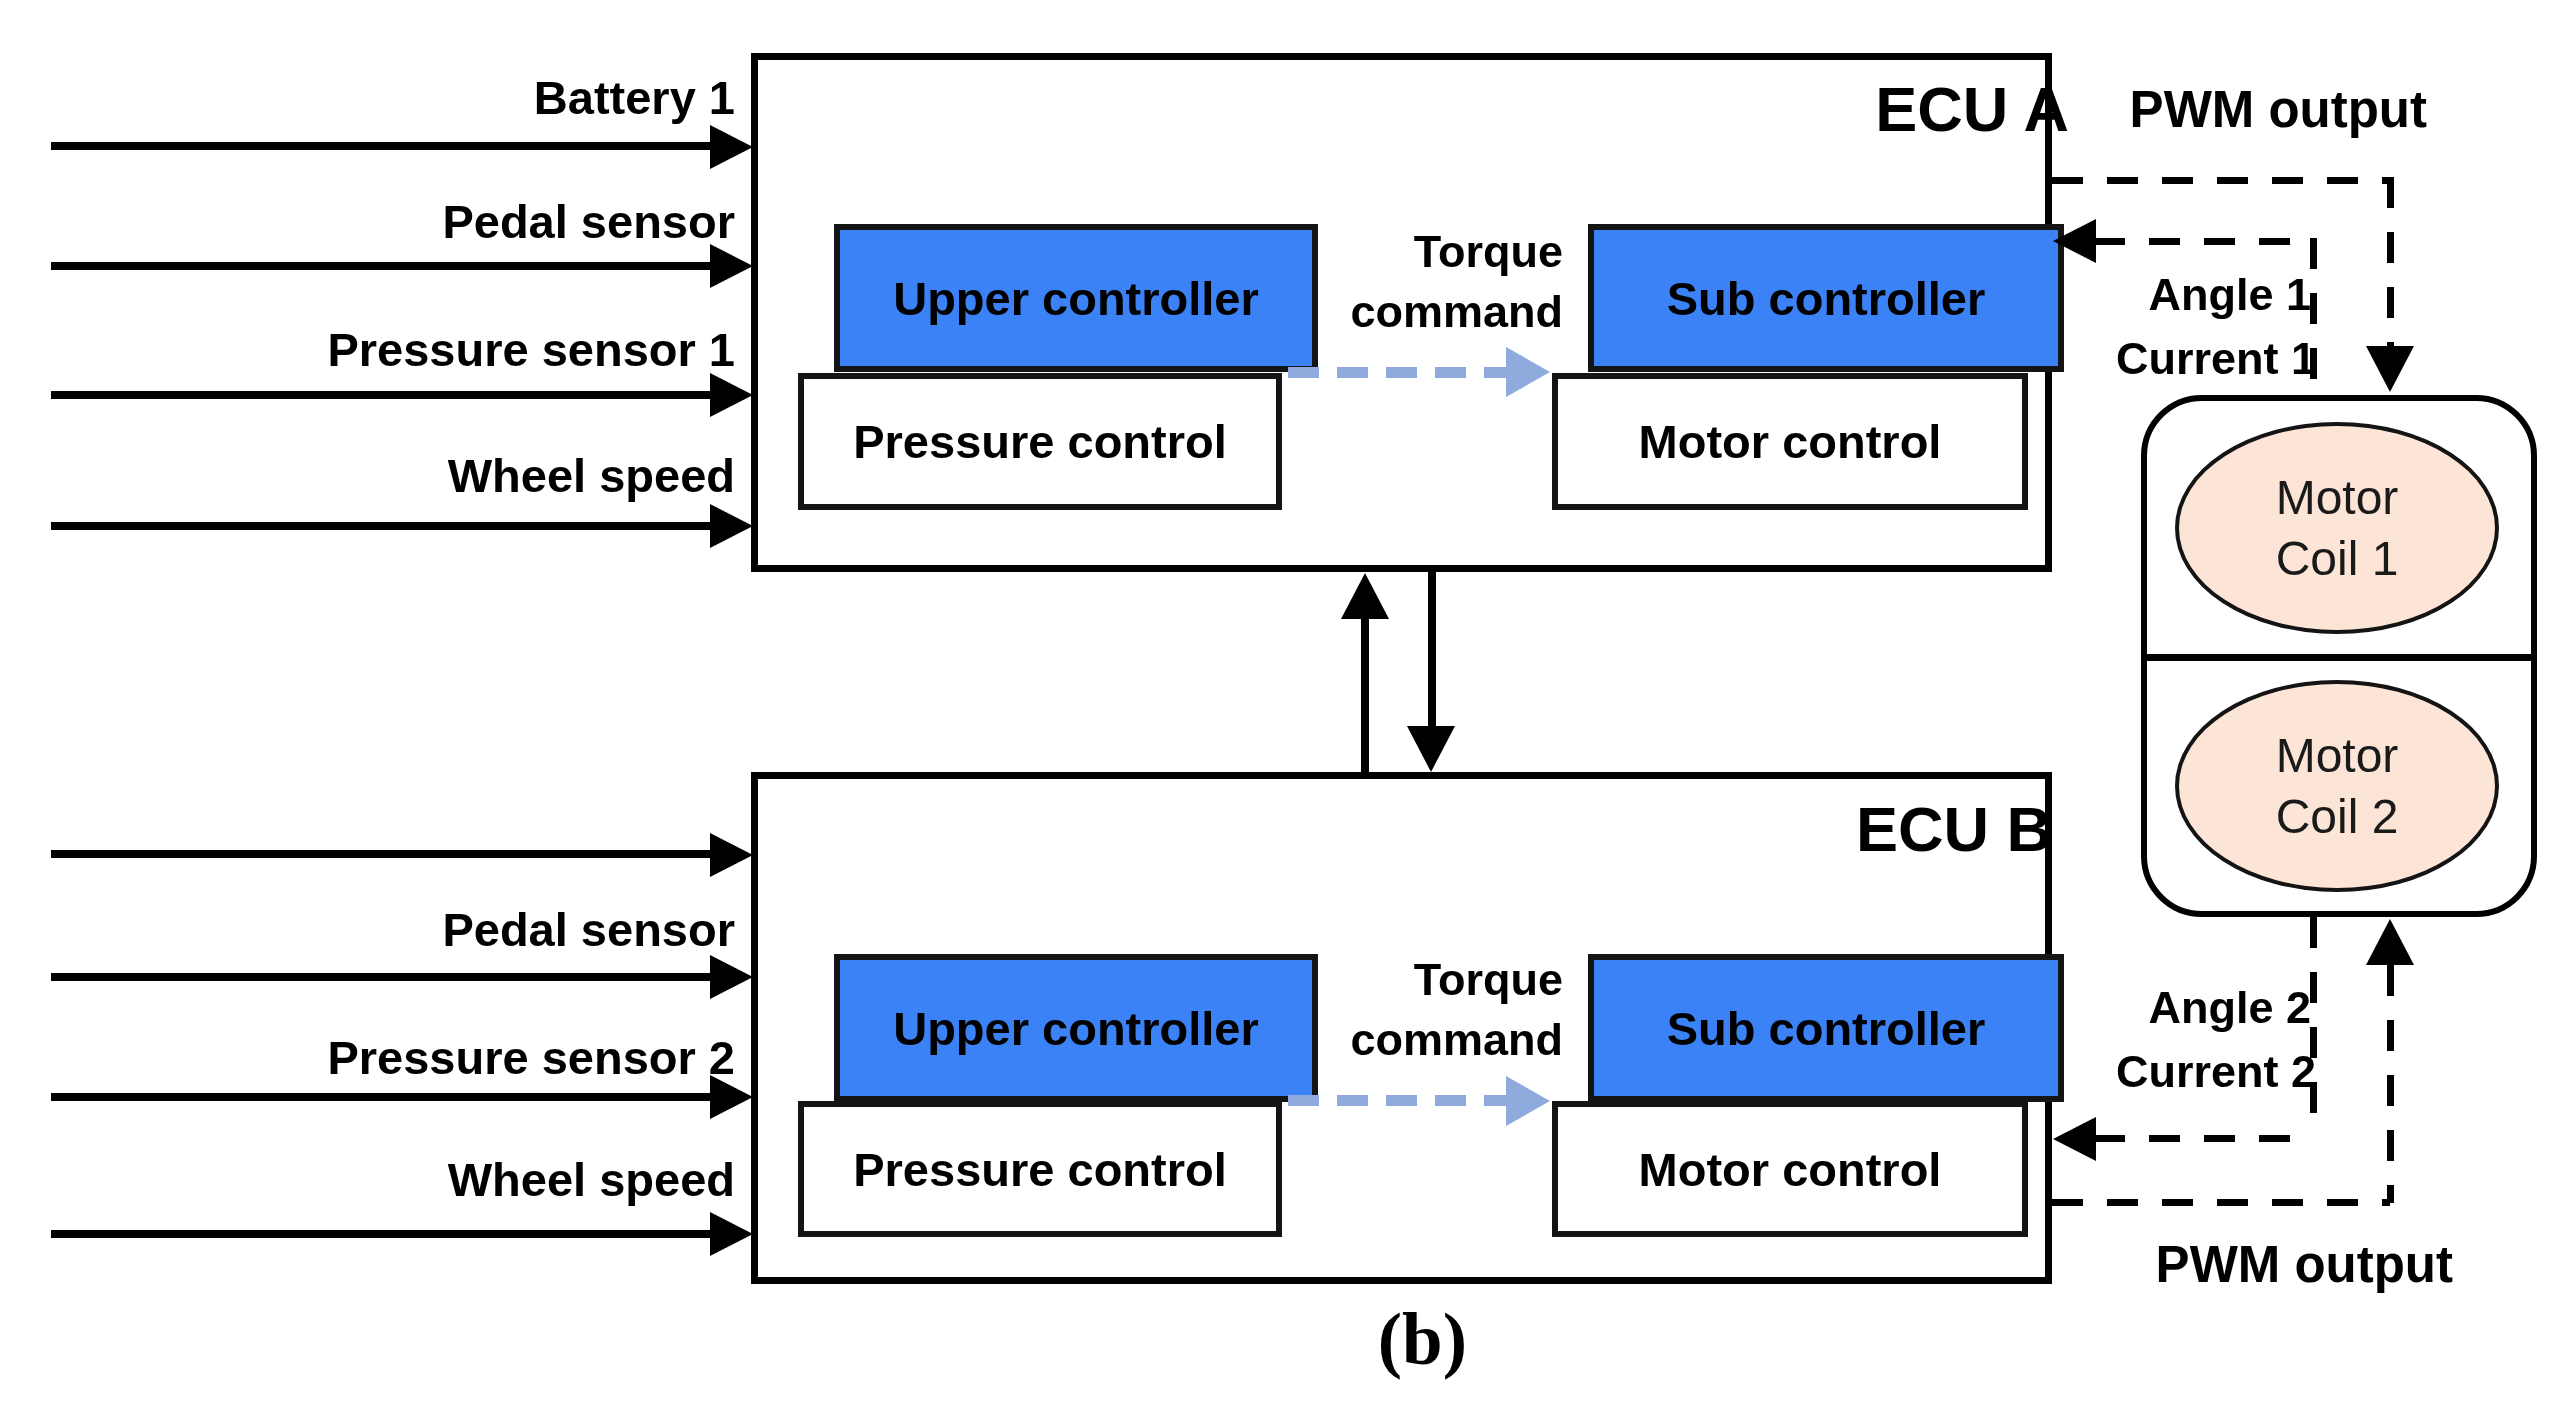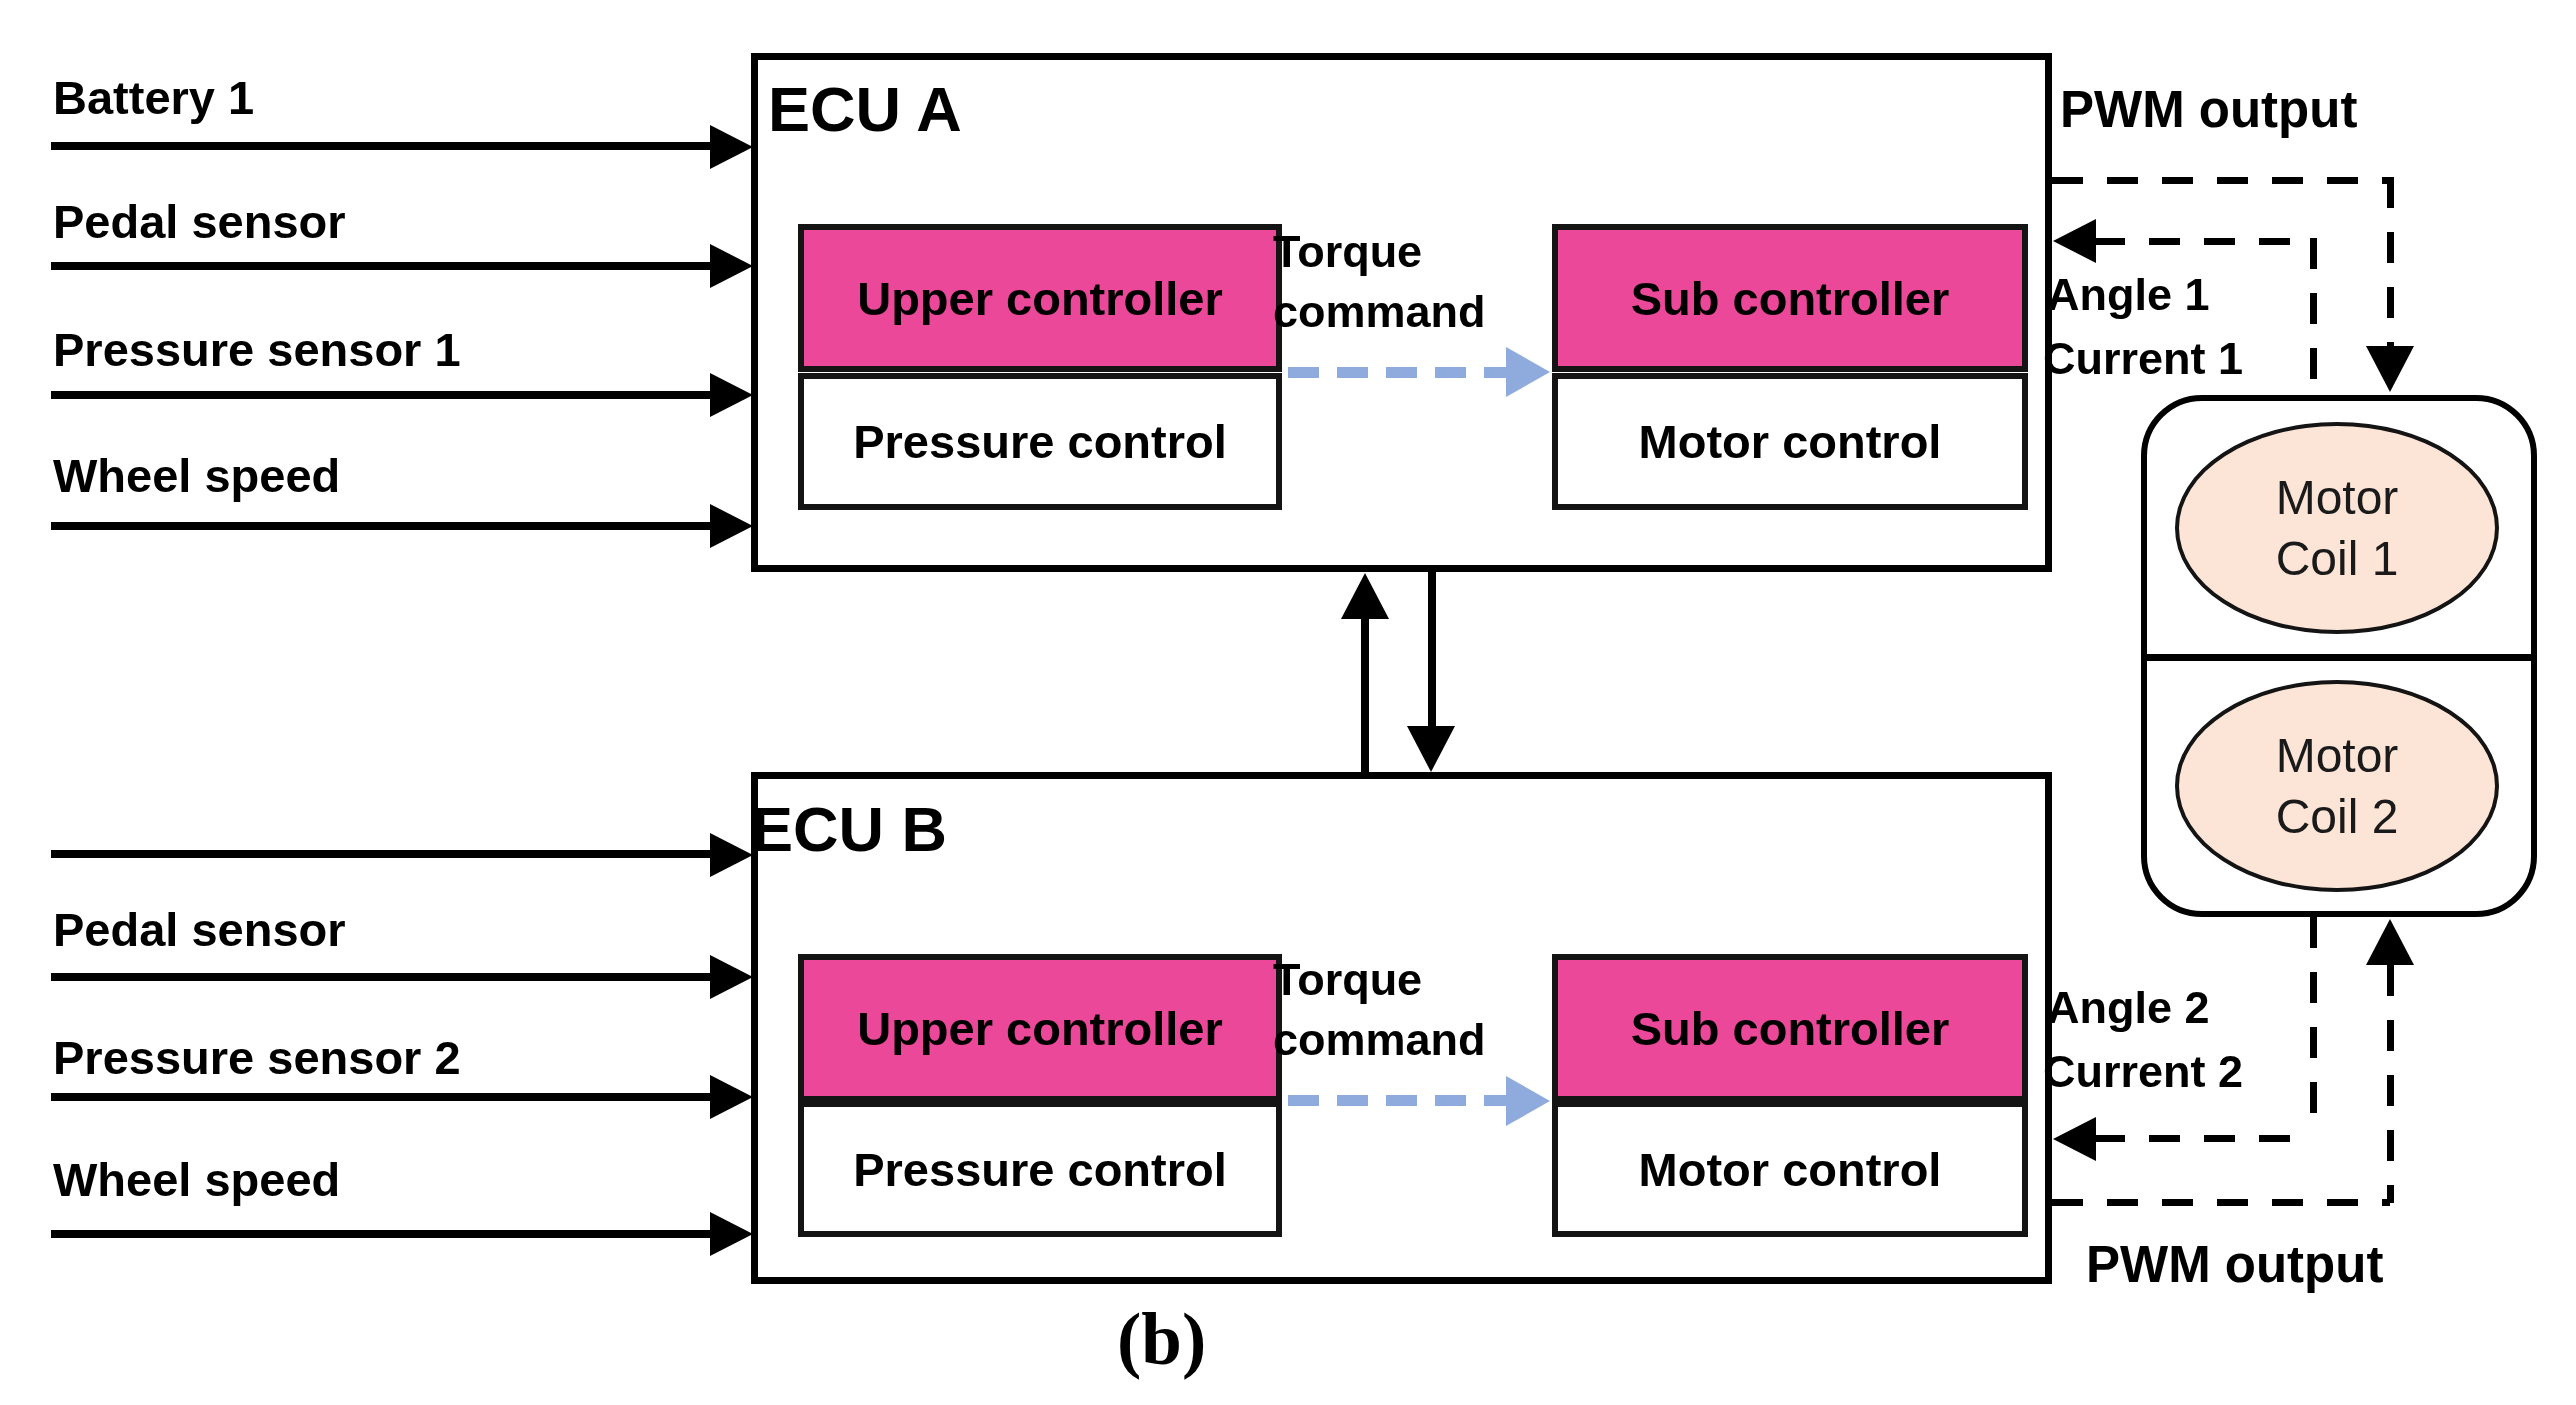--- a/index.html
+++ b/index.html
@@ -1,23 +1,23 @@
 <!DOCTYPE html>
 <html style="font-size:13.6px"><head>
 <meta charset="utf-8">
 <style>
   html,body{margin:0;padding:0;background:#fff;}
   .stage{position:relative;width:2576px;height:1406px;background:#ffffff;
          font-family:"Liberation Sans",sans-serif;font-weight:bold;color:#000;overflow:hidden;}
   .abs{position:absolute;box-sizing:border-box;}
-  .lbl{position:absolute;text-align:left;white-space:nowrap;line-height:1.1;}
+  .lbl{position:absolute;text-align:right;white-space:nowrap;line-height:1.1;}
   .box{position:absolute;box-sizing:border-box;border:7.7px solid #000;background:#fff;}
   .inner{position:absolute;box-sizing:border-box;border:6px solid #141414;display:flex;
          align-items:center;justify-content:center;font-size:47px;}
-  .bluefill{background:#ec4899;}
+  .bluefill{background:#3b82f6;margin-left:36px;}
   .hline{position:absolute;background:#000;height:7.7px;}
   .vline{position:absolute;background:#000;width:7.7px;}
   .dash-h{position:absolute;height:6.8px;background:repeating-linear-gradient(90deg,#000 0 31px,transparent 31px 55px);}
   .dash-v{position:absolute;width:6.8px;background:repeating-linear-gradient(180deg,#000 0 31px,transparent 31px 55px);}
   .bdash-h{position:absolute;height:11px;background:repeating-linear-gradient(90deg,#8faadc 0 31px,transparent 31px 49px);}
   .tri{position:absolute;width:0;height:0;}
   .tri-right{border-left:43px solid #000;border-top:22px solid transparent;border-bottom:22px solid transparent;}
   .tri-left{border-right:43px solid #000;border-top:22px solid transparent;border-bottom:22px solid transparent;}
   .tri-up{border-bottom:46px solid #000;border-left:24px solid transparent;border-right:24px solid transparent;}
   .tri-down{border-top:46px solid #000;border-left:24px solid transparent;border-right:24px solid transparent;}

